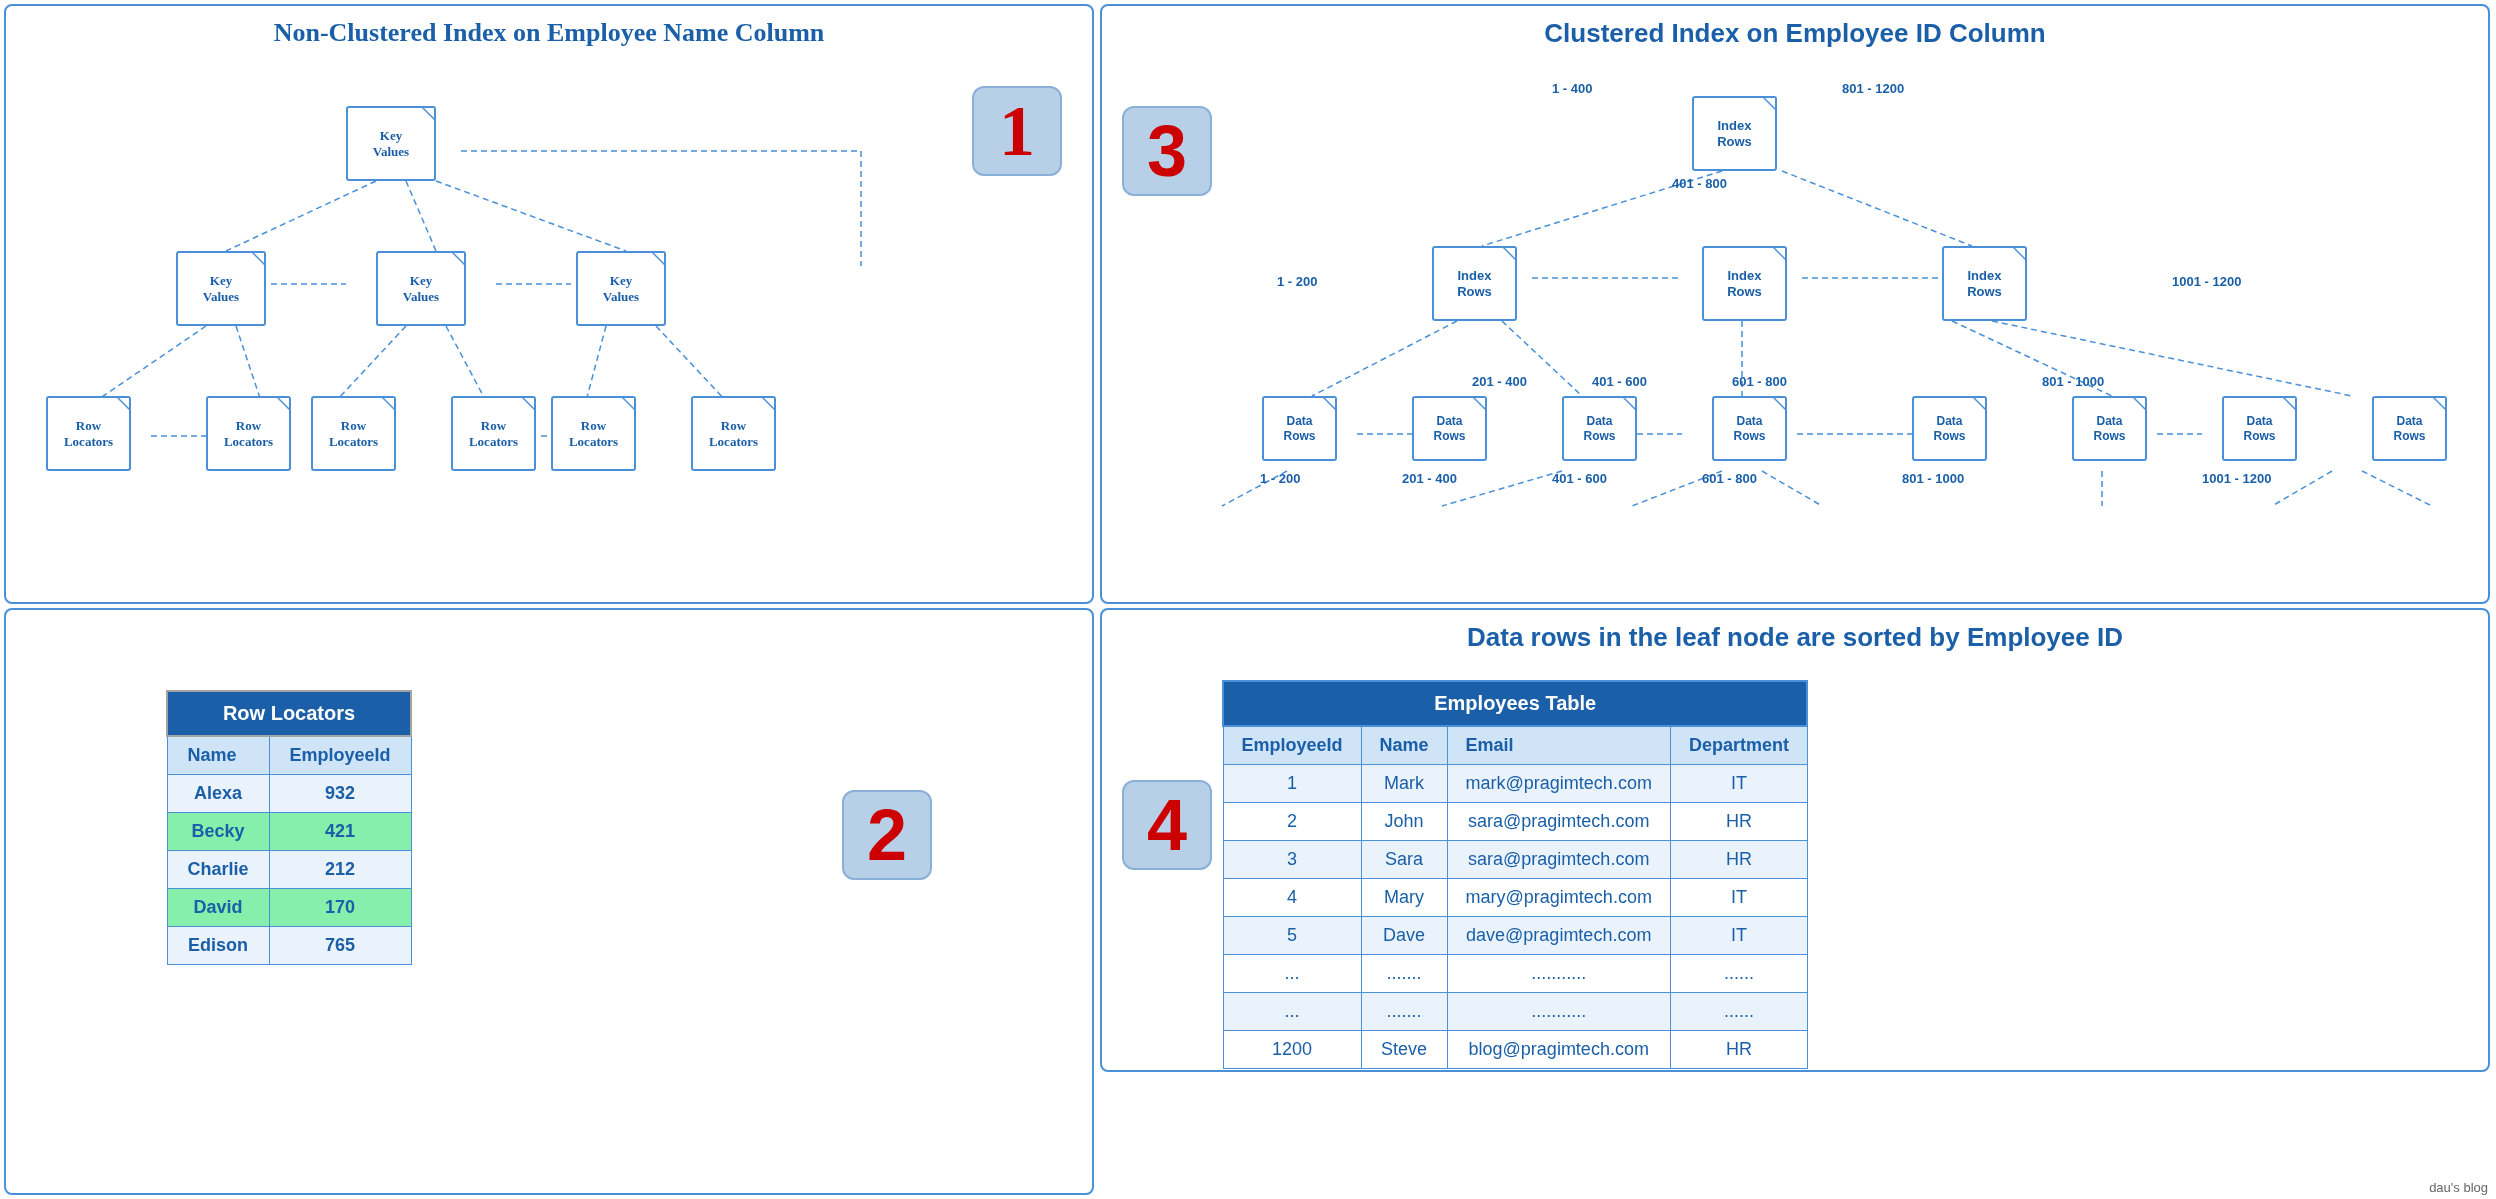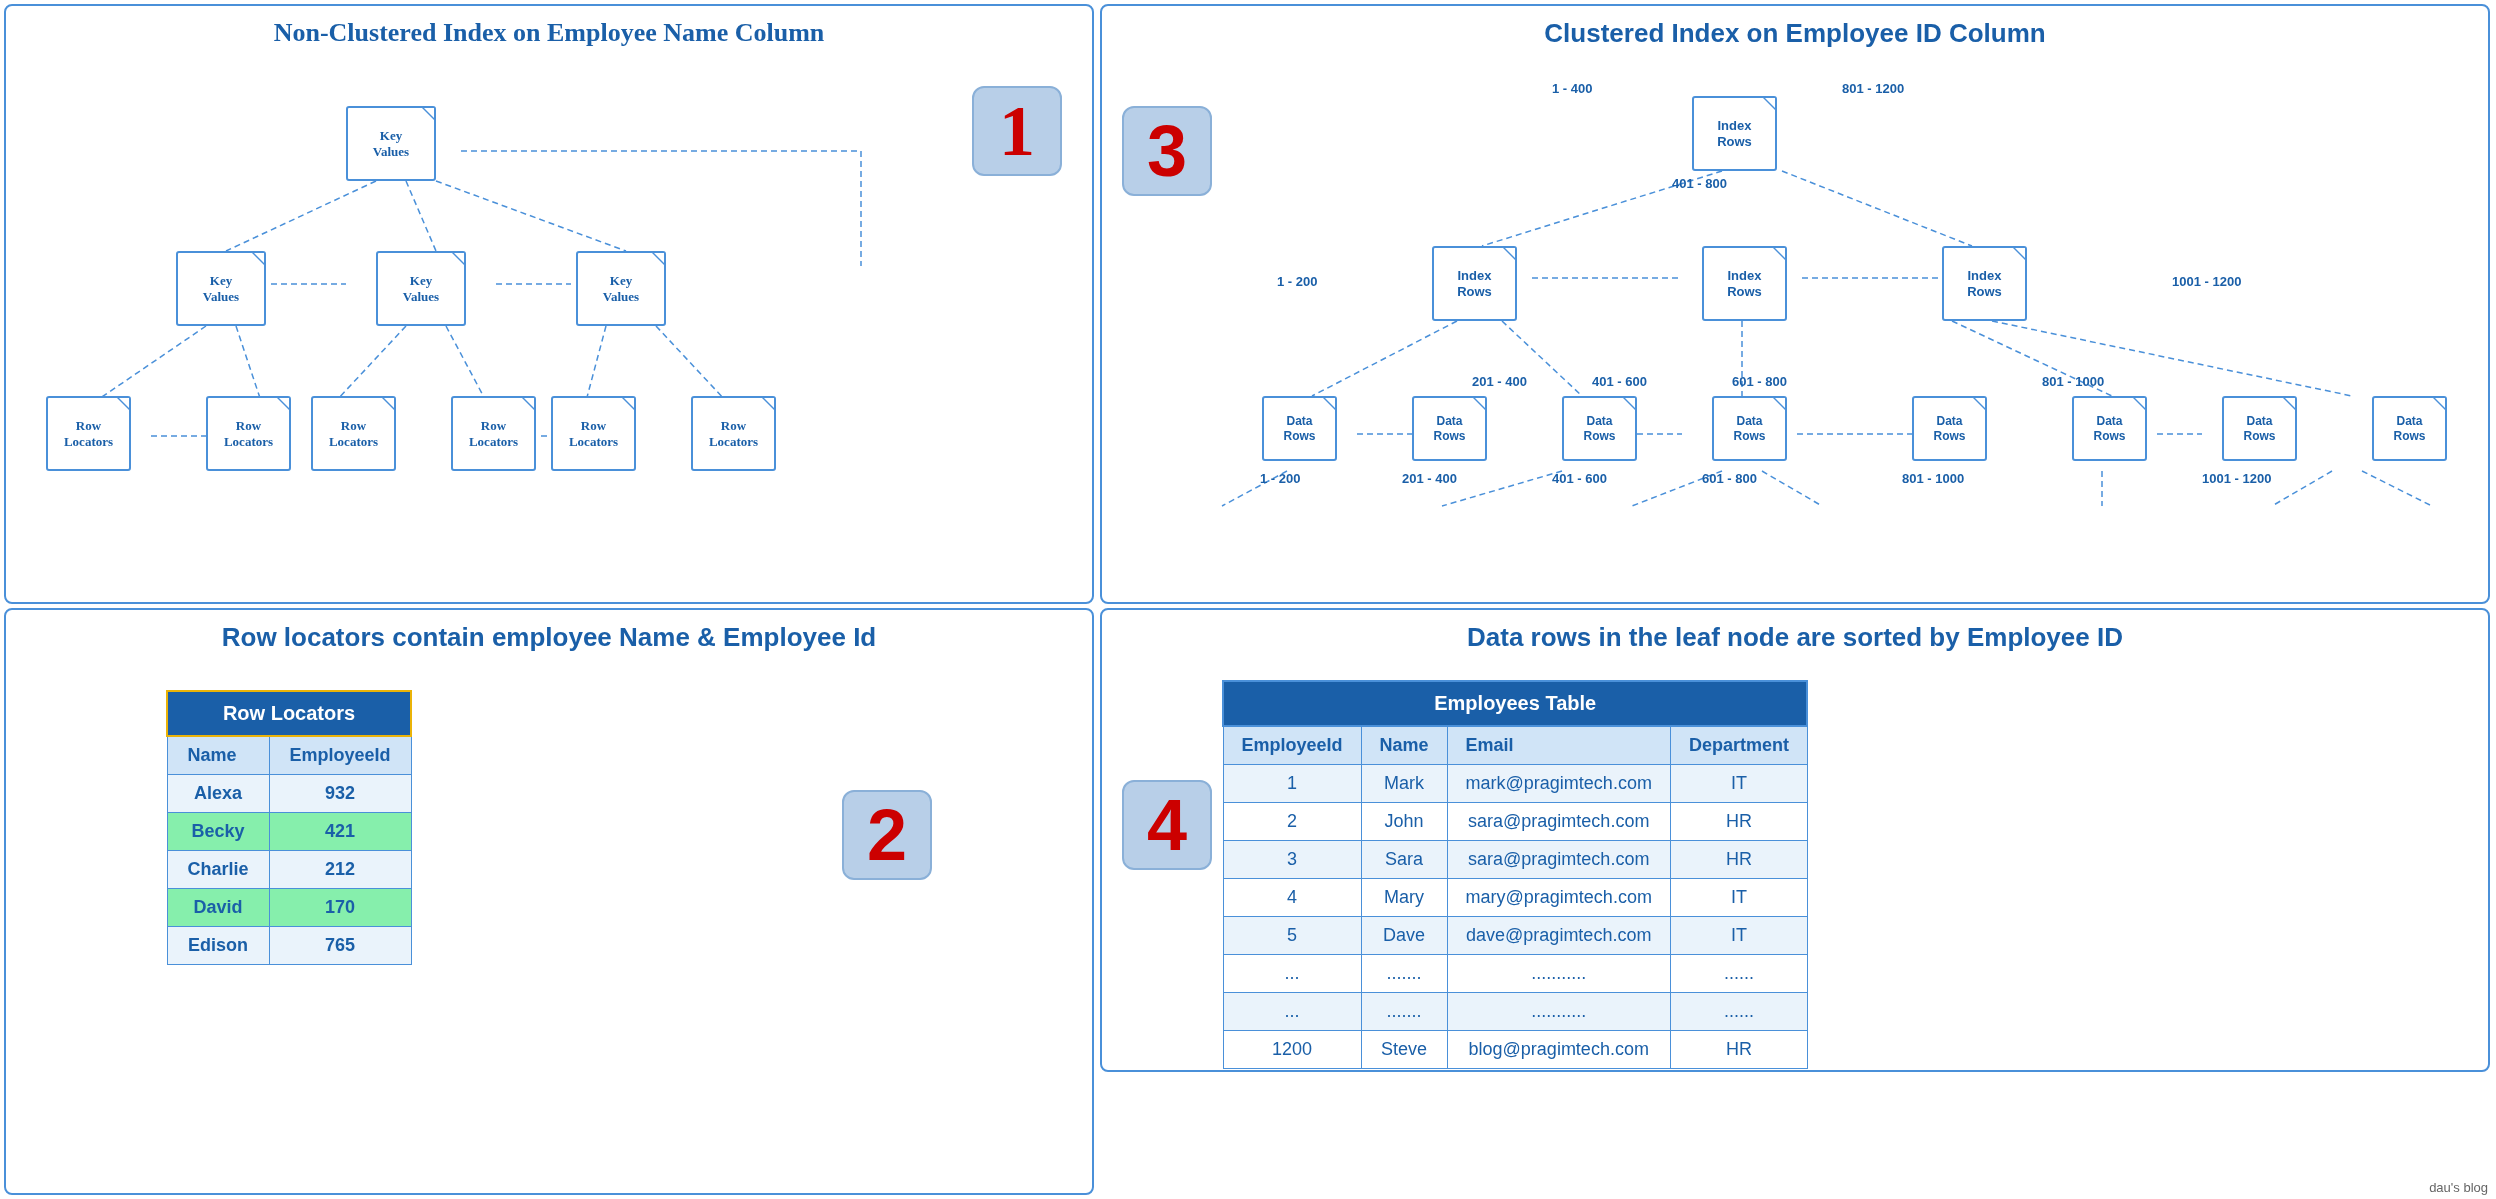--- a/index.html
+++ b/index.html
@@ -111,21 +111,21 @@
       top: 80px;
       border-collapse: collapse;
     }
     .row-locators-table th.table-header {
       background: #1a5fa8;
       color: #fff;
       font-size: 20px;
       font-weight: bold;
       text-align: center;
       padding: 10px 30px;
-      border: 2px solid #eab308;
+      border: 2px solid #a3a3a3;
       border-radius: 4px 4px 0 0;
     }
     .row-locators-table th.col-header {
       background: #d0e4f7;
       color: #1a5fa8;
       font-size: 18px;
       font-weight: bold;
       text-align: left;
       padding: 8px 20px;
       border: 1px solid #4a90d9;
@@ -358,21 +358,20 @@
   <div class="range-label" style="left:300px; top:465px;">201 - 400</div>
   <div class="range-label" style="left:450px; top:465px;">401 - 600</div>
   <div class="range-label" style="left:600px; top:465px;">601 - 800</div>
   <div class="range-label" style="left:800px; top:465px;">801 - 1000</div>
   <div class="range-label" style="left:1100px; top:465px;">1001 - 1200</div>
 
   <div class="badge" style="left:20px; top:100px;">3</div>
 </div>
 
 <div class="quadrant q3">
-  <div class="section-title">Row locators contain employee Name &amp; Employee Id</div>
 
   <table class="row-locators-table">
     <thead>
       <tr>
         <th class="table-header" colspan="2">Row Locators</th>
       </tr>
       <tr>
         <th class="col-header">Name</th>
         <th class="col-header">EmployeeId</th>
       </tr>

